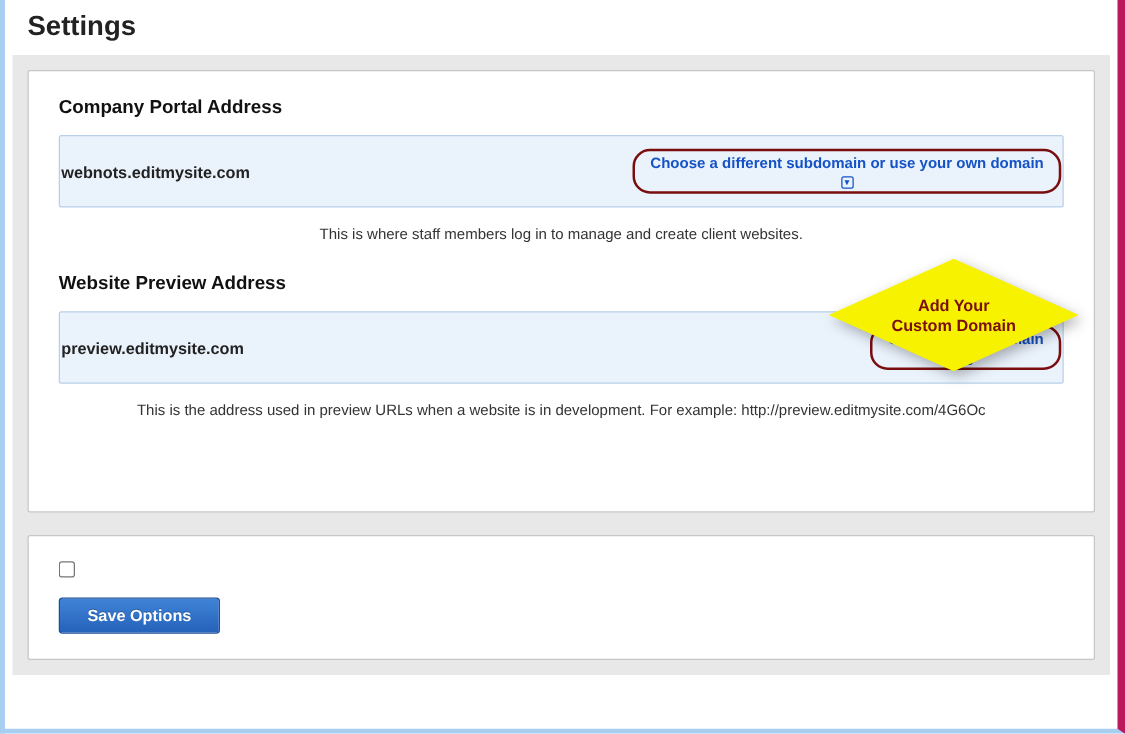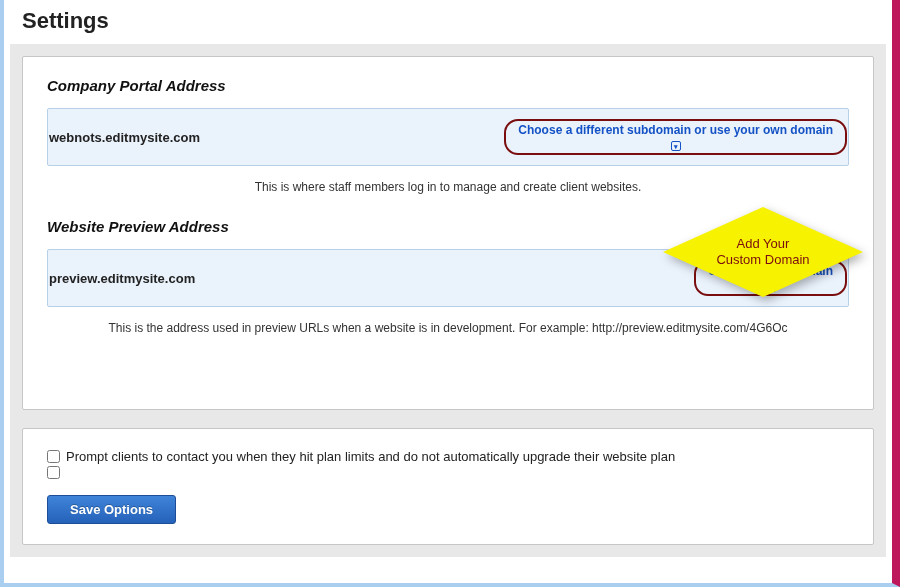--- a/index.html
+++ b/index.html
@@ -5,21 +5,21 @@
     * { box-sizing: border-box; margin: 0; padding: 0; }
     body {
       font-family: Arial, Helvetica, sans-serif;
       background: #fff;
       width: 900px;
       height: 587px;
       position: relative;
     }
     .outer-border {
       border-left: 4px solid #a9cef0;
-      border-right: 8px solid #be185d;
+      border-right: 6px solid #be185d;
       border-bottom: 4px solid #a9cef0;
       height: 587px;
       background: #fff;
     }
     .page-title {
       font-size: 22px;
       font-weight: bold;
       padding: 8px 18px 10px 18px;
       color: #222;
     }
@@ -35,21 +35,20 @@
       padding: 20px 24px;
       margin-bottom: 18px;
       position: relative;
     }
     .panel:last-child { margin-bottom: 0; }
     .section-title {
       font-size: 15px;
       font-weight: bold;
       color: #111;
       margin-bottom: 14px;
-      font-style: italic;
     }
     .address-box {
       background: #eaf2fc;
       border: 1px solid #b8cfe8;
       border-radius: 2px;
       padding: 10px 1px;
       display: flex;
       justify-content: space-between;
       align-items: center;
     }
@@ -105,21 +104,21 @@
       position: absolute;
       top: 0; left: 0; right: 0; bottom: 0;
     }
     .diamond svg { filter: drop-shadow(3px 4px 5px rgba(0,0,0,0.3)); }
     .diamond-text {
       position: absolute;
       top: 50%; left: 50%;
       transform: translate(-50%, -50%);
       text-align: center;
       font-size: 13px;
-      font-weight: normal;
+      font-weight: bold;
       color: #7a0e0e;
       line-height: 1.2;
     }
     .option-row {
       display: flex;
       align-items: center;
       gap: 6px;
       margin-bottom: 2px;
       font-size: 13px;
       color: #222;
@@ -180,22 +179,18 @@
           <span class="dropdown-icon">▾</span>
         </a>
       </div>
       <div class="help-text">This is the address used in preview URLs when a website is in development. For example: http://preview.editmysite.com/4G6Oc</div>
       <div class="spacer-preview"></div>
     </div>
 
     <div class="panel">
       <label class="option-row">
         <input type="checkbox" style="">
-        <span>Prompt clients to contact you when they hit plan limits and do not automatically upgrade their website plan</span>
-      </label>
-      <label class="option-row">
-        <input type="checkbox" style="">
       </label>
       <button class="btn-save">Save Options</button>
     </div>
 
   </div>
 </div>
 
 </body></html>

